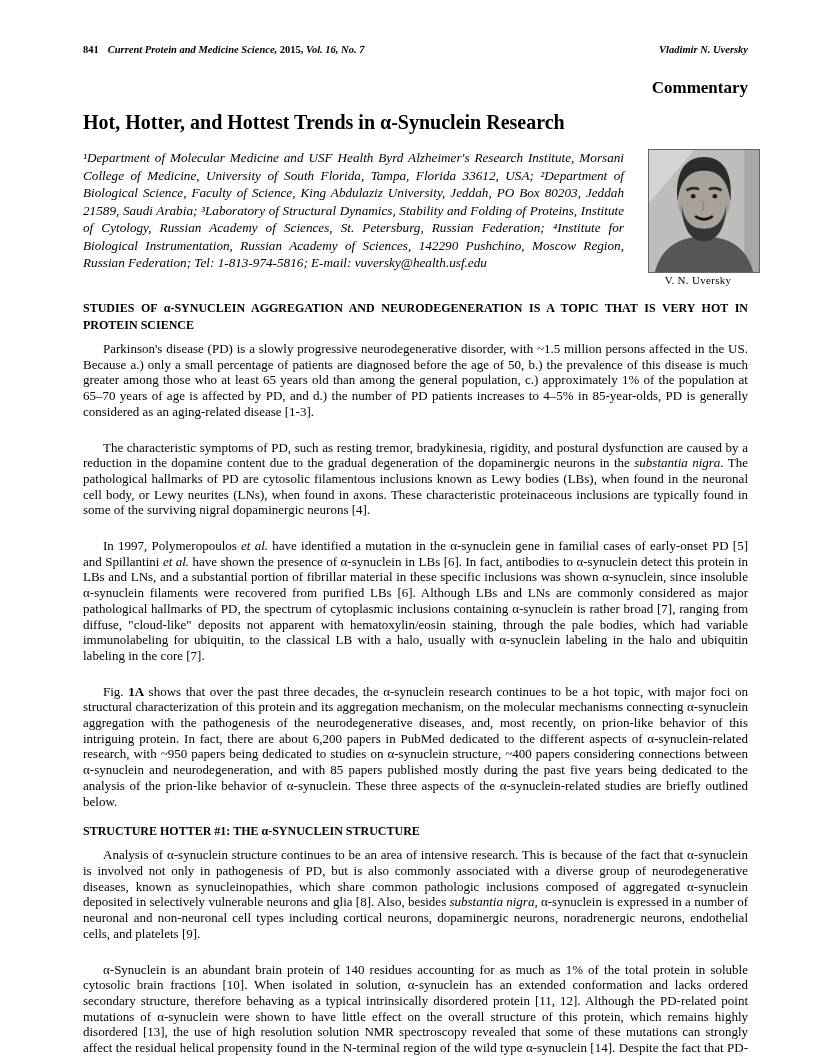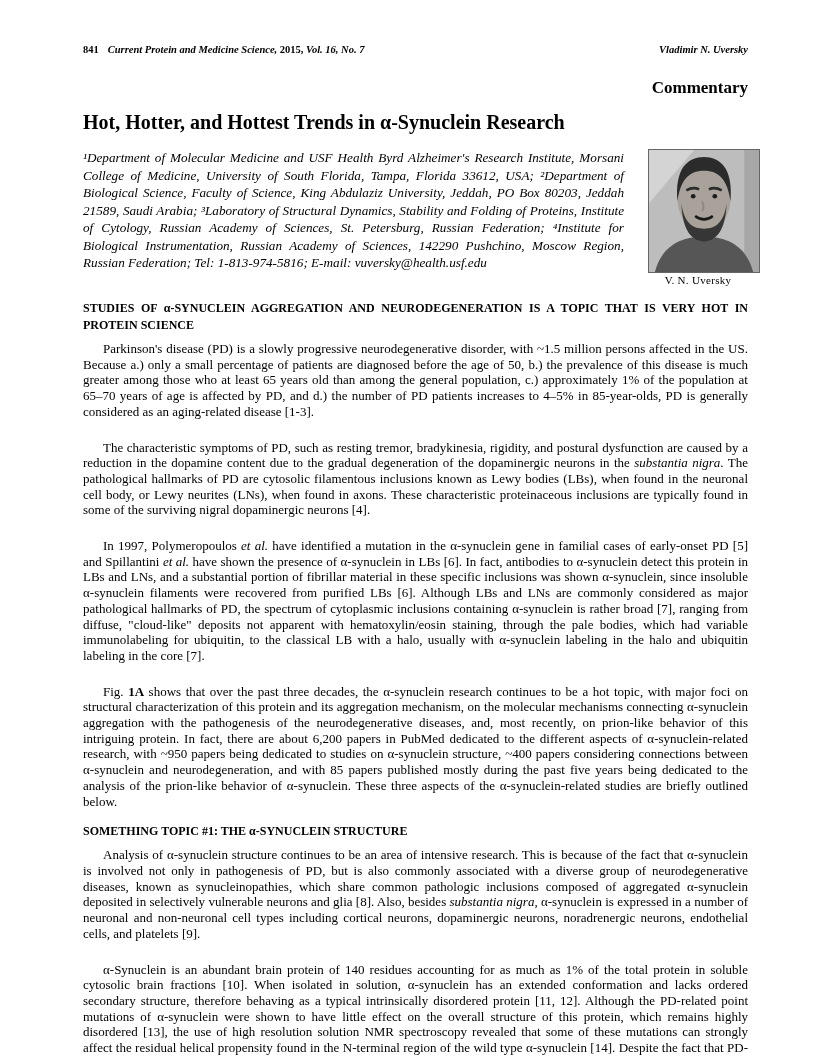--- a/index.html
+++ b/index.html
@@ -97,18 +97,18 @@
 
   <section>
     <h2 class="section-heading">STUDIES OF α-SYNUCLEIN AGGREGATION AND NEURODEGENERATION IS A TOPIC THAT IS VERY HOT IN PROTEIN SCIENCE</h2>
     <p class="body-par">Parkinson's disease (PD) is a slowly progressive neurodegenerative disorder, with ~1.5 million persons affected in the US. Because a.) only a small percentage of patients are diagnosed before the age of 50, b.) the prevalence of this disease is much greater among those who at least 65 years old than among the general population, c.) approximately 1% of the population at 65–70 years of age is affected by PD, and d.) the number of PD patients increases to 4–5% in 85-year-olds, PD is generally considered as an aging-related disease [1-3].</p>
     <p class="body-par">The characteristic symptoms of PD, such as resting tremor, bradykinesia, rigidity, and postural dysfunction are caused by a reduction in the dopamine content due to the gradual degeneration of the dopaminergic neurons in the <i>substantia nigra</i>. The pathological hallmarks of PD are cytosolic filamentous inclusions known as Lewy bodies (LBs), when found in the neuronal cell body, or Lewy neurites (LNs), when found in axons. These characteristic proteinaceous inclusions are typically found in some of the surviving nigral dopaminergic neurons [4].</p>
     <p class="body-par">In 1997, Polymeropoulos <i>et al.</i> have identified a mutation in the α-synuclein gene in familial cases of early-onset PD [5] and Spillantini <i>et al.</i> have shown the presence of α-synuclein in LBs [6]. In fact, antibodies to α-synuclein detect this protein in LBs and LNs, and a substantial portion of fibrillar material in these specific inclusions was shown α-synuclein, since insoluble α-synuclein filaments were recovered from purified LBs [6]. Although LBs and LNs are commonly considered as major pathological hallmarks of PD, the spectrum of cytoplasmic inclusions containing α-synuclein is rather broad [7], ranging from diffuse, "cloud-like" deposits not apparent with hematoxylin/eosin staining, through the pale bodies, which had variable immunolabeling for ubiquitin, to the classical LB with a halo, usually with α-synuclein labeling in the halo and ubiquitin labeling in the core [7].</p>
     <p class="body-par">Fig. <b>1A</b> shows that over the past three decades, the α-synuclein research continues to be a hot topic, with major foci on structural characterization of this protein and its aggregation mechanism, on the molecular mechanisms connecting α-synuclein aggregation with the pathogenesis of the neurodegenerative diseases, and, most recently, on prion-like behavior of this intriguing protein. In fact, there are about 6,200 papers in PubMed dedicated to the different aspects of α-synuclein-related research, with ~950 papers being dedicated to studies on α-synuclein structure, ~400 papers considering connections between α-synuclein and neurodegeneration, and with 85 papers published mostly during the past five years being dedicated to the analysis of the prion-like behavior of α-synuclein. These three aspects of the α-synuclein-related studies are briefly outlined below.</p>
   </section>
 
   <section>
-    <h2 class="section-heading">SOMETHING TOPIC #1: THE α-SYNUCLEIN STRUCTURE</h2>
+    <h2 class="section-heading">STRUCTURE HOTTER #1: THE α-SYNUCLEIN STRUCTURE</h2>
     <p class="body-par">Analysis of α-synuclein structure continues to be an area of intensive research. This is because of the fact that α-synuclein is involved not only in pathogenesis of PD, but is also commonly associated with a diverse group of neurodegenerative diseases, known as synucleinopathies, which share common pathologic inclusions composed of aggregated α-synuclein deposited in selectively vulnerable neurons and glia [8]. Also, besides <i>substantia nigra</i>, α-synuclein is expressed in a number of neuronal and non-neuronal cell types including cortical neurons, dopaminergic neurons, noradrenergic neurons, endothelial cells, and platelets [9].</p>
     <p class="body-par">α-Synuclein is an abundant brain protein of 140 residues accounting for as much as 1% of the total protein in soluble cytosolic brain fractions [10]. When isolated in solution, α-synuclein has an extended conformation and lacks ordered secondary structure, therefore behaving as a typical intrinsically disordered protein [11, 12]. Although the PD-related point mutations of α-synuclein were shown to have little effect on the overall structure of this protein, which remains highly disordered [13], the use of high resolution solution NMR spectroscopy revealed that some of these mutations can strongly affect the residual helical propensity found in the N-terminal region of the wild type α-synuclein [14]. Despite the fact that PD-related mutations have very marginal structural effects, they dramatically enhance the propensity of α-synuclein to aggregate [13].</p>
   </section>
 
 </div>
 
 </body></html>

